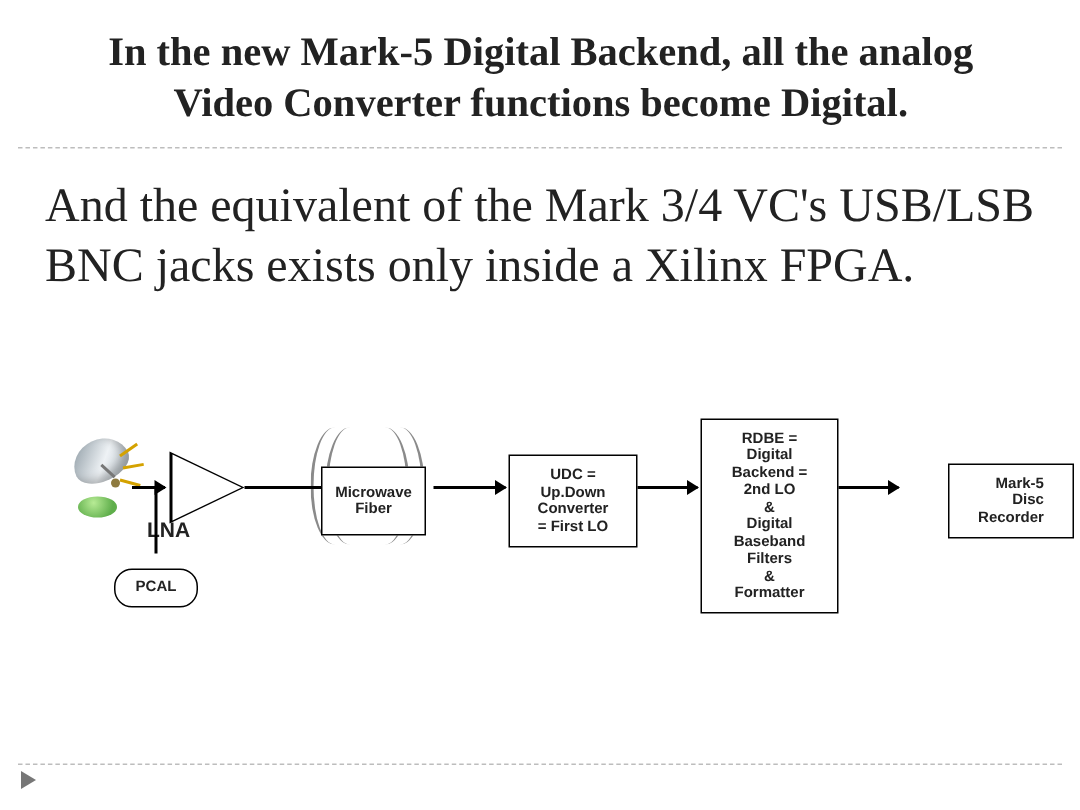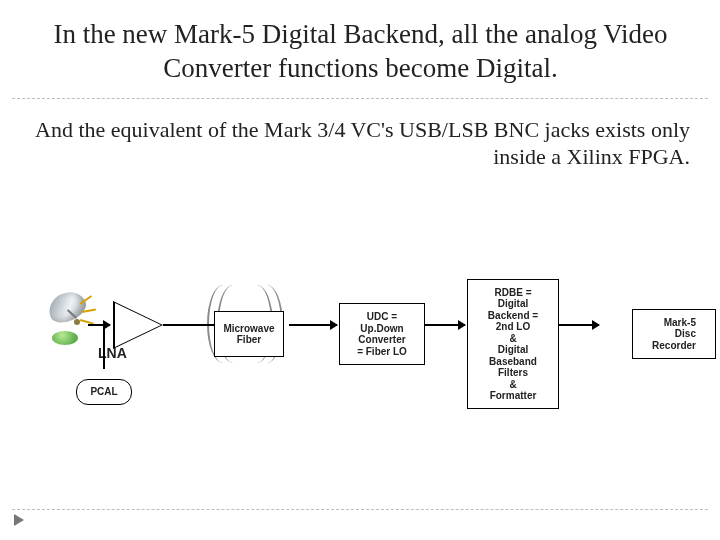--- a/index.html
+++ b/index.html
@@ -15,26 +15,26 @@
   .page {
     width: 720px;
     height: 540px;
     position: relative;
   }
   .title {
     font-size: 27px;
     line-height: 1.25;
     text-align: center;
     padding: 18px 40px 6px 41px;
-    font-weight: normal;
+    font-weight: bold;
   }
   .subtitle {
-    font-size: 22px;
+    font-size: 32px;
     line-height: 1.25;
-    text-align: right;
+    text-align: left;
     padding: 24px 30px 6px 30px;
     font-weight: normal;
   }
   .dash {
     position: absolute;
     left: 12px; right: 12px;
     border: none;
     border-top: 1.5px dashed #bdbdbd;
   }
   .dash1 { top: 90px; }
@@ -232,21 +232,21 @@
   <div style="position:absolute; left:202px; top:39px; width:76px; height:2px; background:#000;"></div>
 
   <div class="block" style="left:214px; top:16px; width:70px; height:46px;">Microwave
 Fiber</div>
 
   <div class="arrow-h" style="left:289px; top:39px; width:48px;"></div>
 
   <div class="block" style="left:339px; top:8px; width:86px; height:62px;">UDC =
 Up.Down
 Converter
-= Fiber LO</div>
+= First LO</div>
 
   <div class="arrow-h" style="left:425px; top:39px; width:40px;"></div>
 
   <div class="block" style="left:467px; top:-16px; width:92px; height:130px;">RDBE =
 Digital
 Backend =
 2nd LO
 &amp;
 Digital
 Baseband

